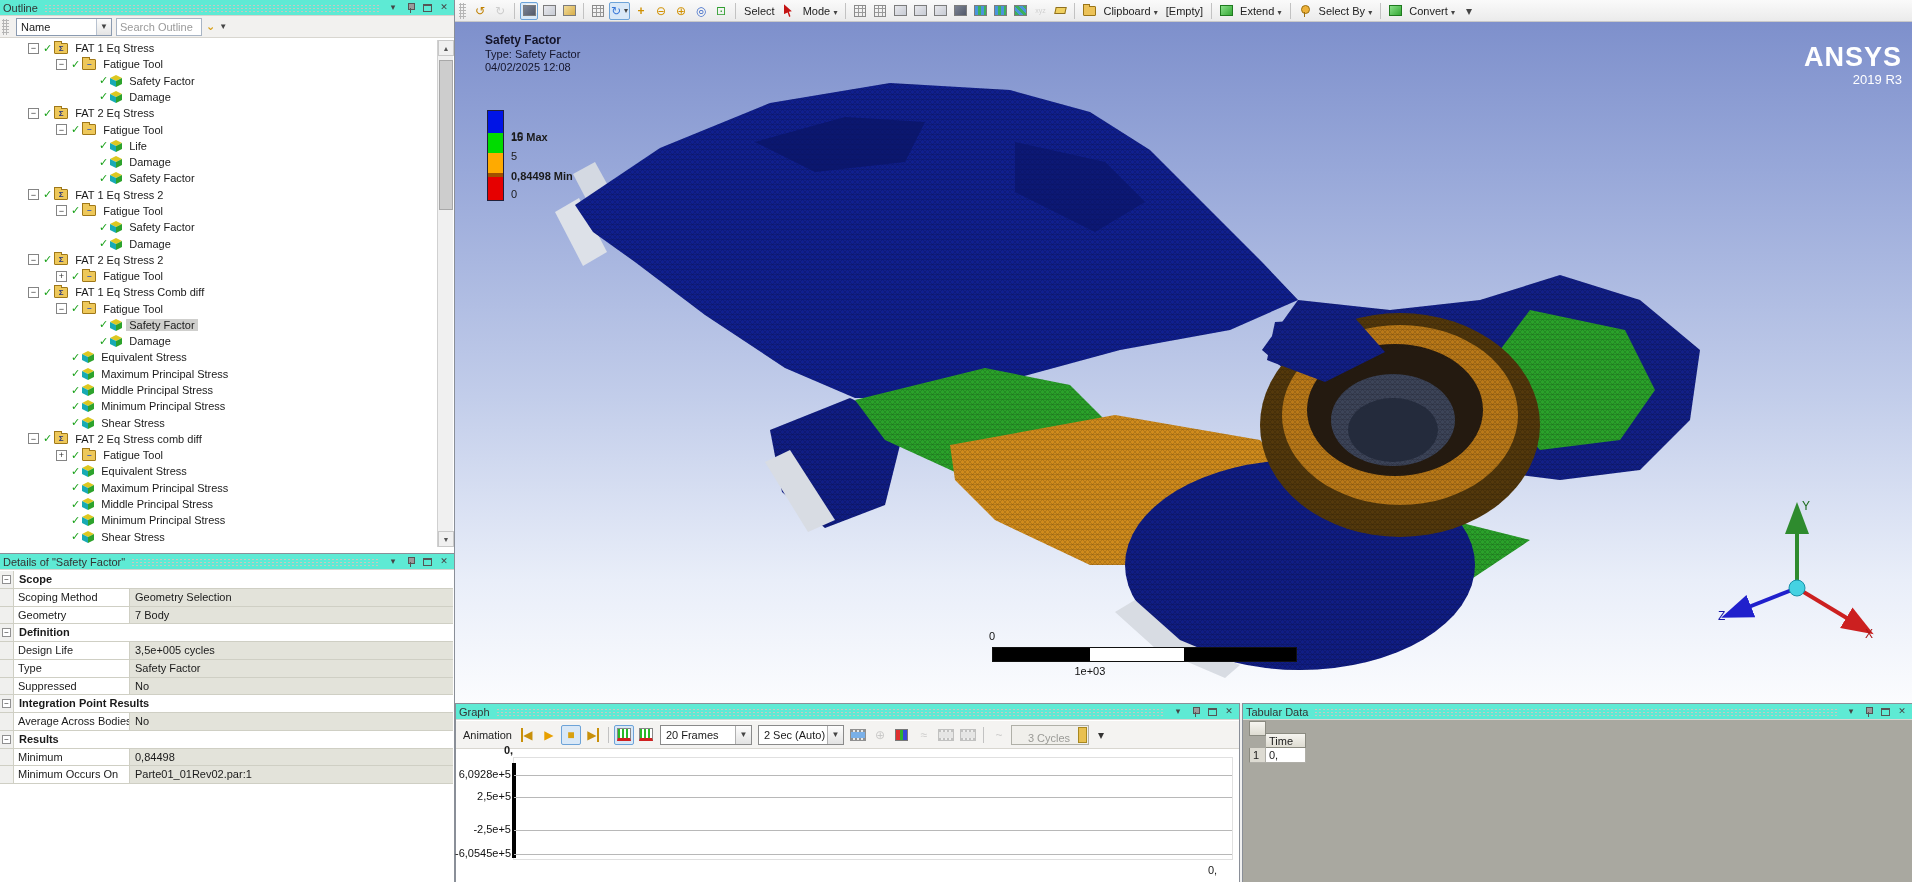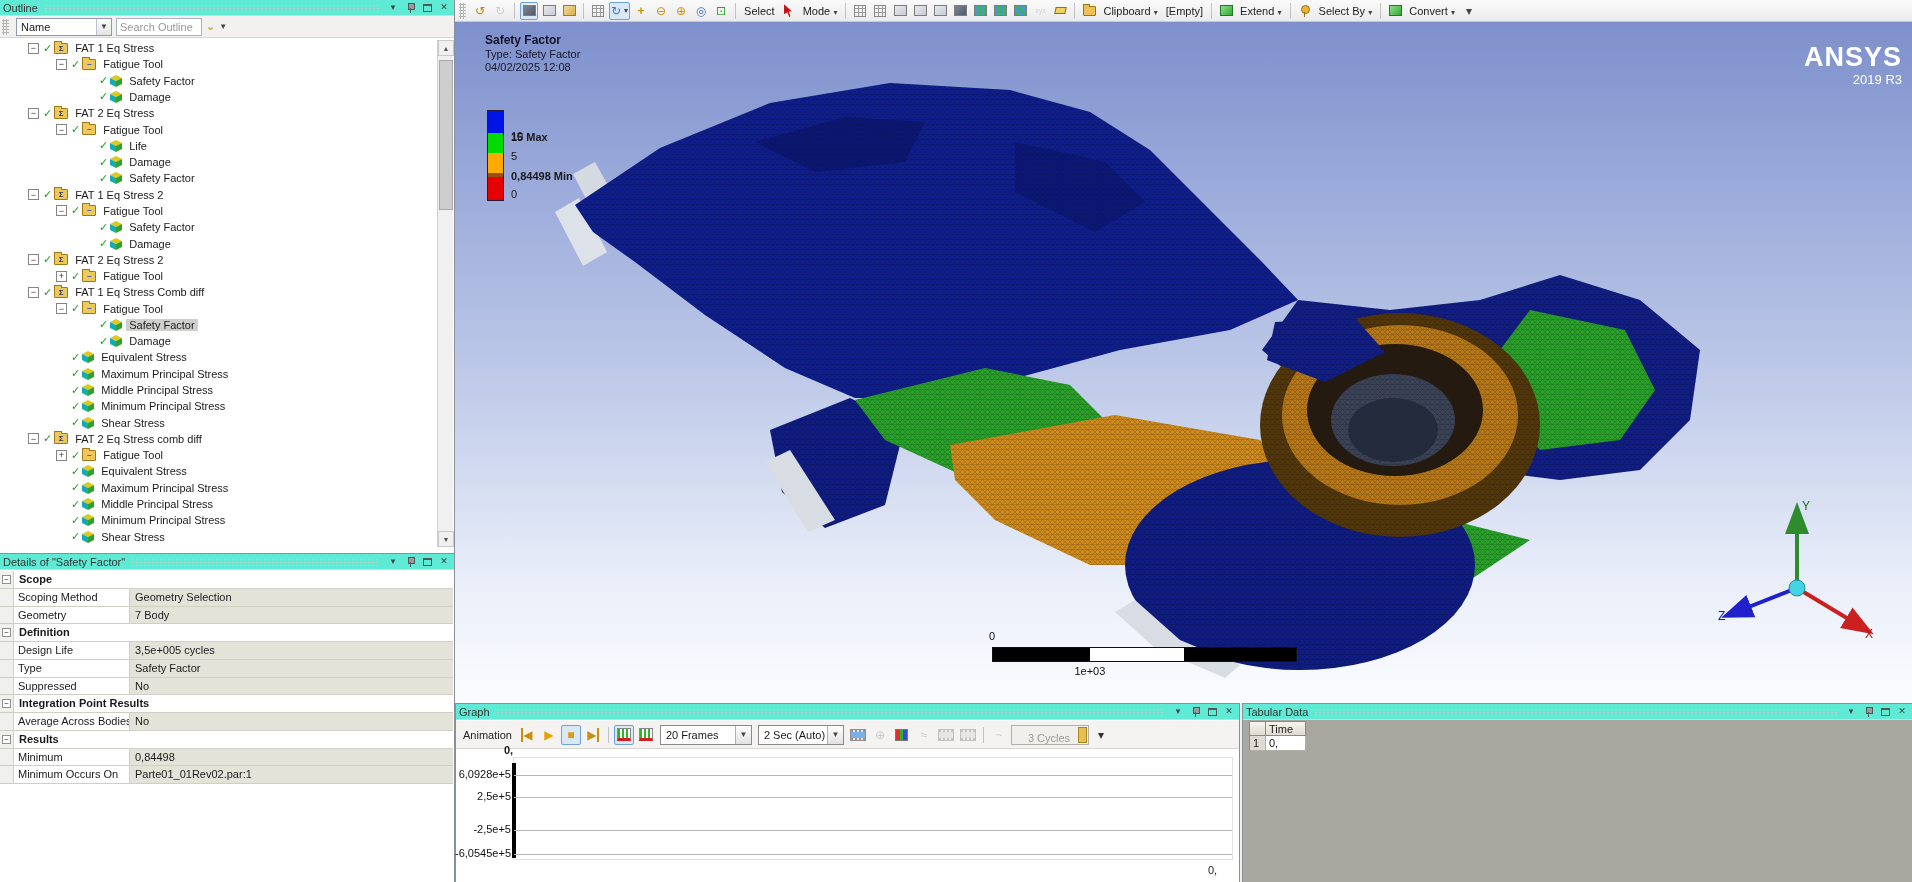--- a/index.html
+++ b/index.html
@@ -935,21 +935,21 @@
           </span>
           <span class="wbtn">
             <span class="ic-max"></span>
           </span>
           <span class="wbtn">✕</span>
         </span>
     </div>
     <div id="tgrid">
         <div class="thr">
           <div class="thcell" style="width: 17px;"></div>
-          <div class="thcell" style="width: 40px;">Time</div>
+          <div class="thcell" style="width: 40px; margin-top: 12px;">Time</div>
         </div>
         <div class="thr">
           <div class="tdcell idx" style="width: 17px;">1</div>
           <div class="tdcell" style="width: 40px;">0,</div>
         </div>
       </div>
   </div>
 
 </div>
 

